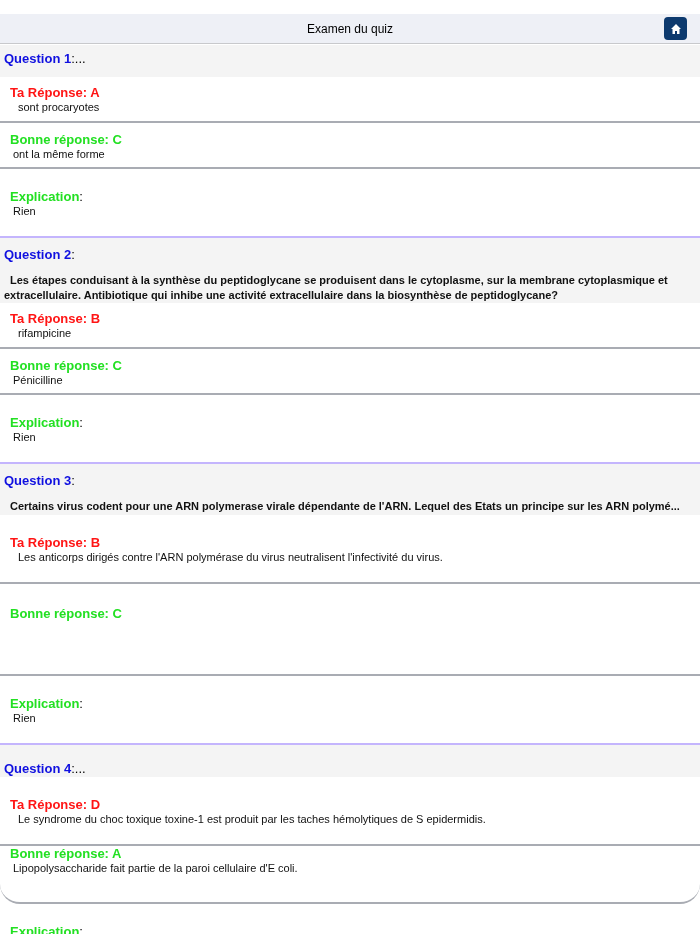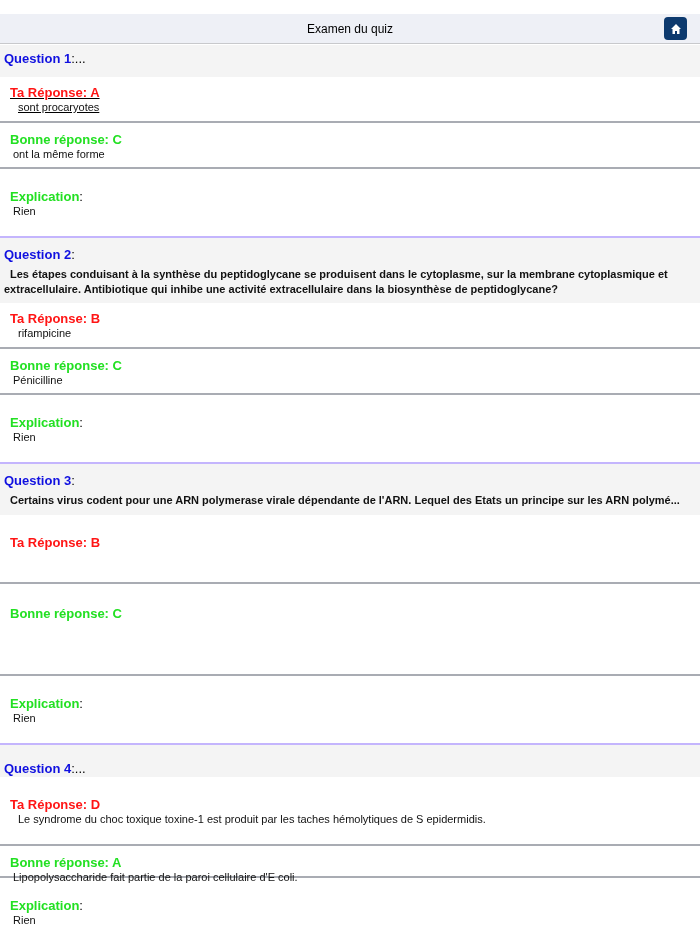--- a/index.html
+++ b/index.html
@@ -17,21 +17,21 @@
   .navbar { position: absolute; left: 0; top: 14px; width: 700px; height: 30px; background: #eef0f6; border-bottom: 1px solid #c8c9cc; }
   .navbar .title { position: absolute; left: 0; right: 0; top: 8px; text-align: center; font-size: 12px; color: #000; }
   .home-btn { position: absolute; right: 13px; top: 3px; width: 23px; height: 23px; background: #0d3a6e; border-radius: 4px; display: flex; align-items: center; justify-content: center; }
   .home-btn svg { width: 12px; height: 12px; }
 
   .content { position: absolute; left: 0; top: 45px; width: 700px; }
 
   .q-header { background: #f4f4f4; padding: 6px 4px 0 4px; }
   .q-title { font-size: 13px; font-weight: bold; color: #1010e0; }
   .q-title .colon { color: #000; font-weight: normal; }
-  .q-text { font-size: 11px; font-weight: bold; color: #111; line-height: 15px; padding-left: 0; margin-top: 5px; }
+  .q-text { font-size: 11px; font-weight: bold; color: #111; line-height: 15px; padding-left: 0; margin-top: 11px; }
   .q-text .indent { padding-left: 6px; }
 
   .row { background: #fff; border-bottom: 2px solid #a9acb3; padding-left: 10px; }
   .row.last { border-bottom: 2px solid #c4b5fd; }
   .label-red { font-size: 13px; font-weight: bold; color: #ff1515; }
   .label-green { font-size: 13px; font-weight: bold; color: #22e022; }
   .label-green .colon { color: #000; font-weight: normal; }
   .answer { font-size: 11px; color: #111; line-height: 15px; }
   .answer.ind { padding-left: 8px; }
   .answer.ind2 { padding-left: 3px; }
@@ -54,21 +54,21 @@
       <path d="M6 1 L11 6 L9.5 6 L9.5 11 L7 11 L7 8 L5 8 L5 11 L2.5 11 L2.5 6 L1 6 Z" fill="#ffffff"></path>
     </svg>
   </div>
 </div>
 
 <div class="content">
 
   <div class="q-header" style="height:32px;">
     <div class="q-title"><span>Question 1</span><span class="colon">:...</span></div>
   </div>
-  <div class="row" style="height:46px; padding-top:8px;text-decoration:underline;">
+  <div class="row" style="height:46px; padding-top:8px;">
     <div class="label-red">Ta Réponse: A</div>
     <div class="answer ind">sont procaryotes</div>
   </div>
   <div class="row" style="height:46px; padding-top:9px;">
     <div class="label-green">Bonne réponse: C</div>
     <div class="answer ind2">ont la même forme</div>
   </div>
   <div class="row last" style="height:69px; padding-top:20px;">
     <div class="label-green"><span>Explication</span><span class="colon">:</span></div>
     <div class="answer ind2">Rien</div>
@@ -90,37 +90,38 @@
     <div class="label-green"><span>Explication</span><span class="colon">:</span></div>
     <div class="answer ind2">Rien</div>
   </div>
 
   <div class="q-header" style="height:51px; padding-top:9px;">
     <div class="q-title"><span>Question 3</span><span class="colon">:</span></div>
     <div class="q-text" style="white-space:nowrap; overflow:hidden;"><span class="indent"></span><span>Certains virus codent pour une ARN polymerase virale dépendante de l'ARN. Lequel des Etats un principe sur les ARN polymé...</span></div>
   </div>
   <div class="row" style="height:69px; padding-top:20px;">
     <div class="label-red">Ta Réponse: B</div>
+    <div class="answer ind">Les anticorps dirigés contre l'ARN polymérase du virus neutralisent l'infectivité du virus.</div>
   </div>
   <div class="row" style="height:92px; padding-top:22px; padding-right:10px;">
     <div class="label-green">Bonne réponse: C</div>
   </div>
   <div class="row last" style="height:69px; padding-top:20px;">
     <div class="label-green"><span>Explication</span><span class="colon">:</span></div>
     <div class="answer ind2">Rien</div>
   </div>
 
   <div class="q-header" style="height:32px; padding-top:16px;">
     <div class="q-title"><span>Question 4</span><span class="colon">:...</span></div>
   </div>
   <div class="row" style="height:69px; padding-top:20px;">
     <div class="label-red">Ta Réponse: D</div>
     <div class="answer ind">Le syndrome du choc toxique toxine-1 est produit par les taches hémolytiques de S epidermidis.</div>
   </div>
-  <div class="row" style="height:32px; padding-top:9px;">
+  <div class="row" style="height:58px; border-radius:20px;">
     <div class="label-green">Bonne réponse: A</div>
     <div class="answer ind2">Lipopolysaccharide fait partie de la paroi cellulaire d'E coli.</div>
   </div>
   <div class="row last" style="height:69px; padding-top:20px;">
     <div class="label-green"><span>Explication</span><span class="colon">:</span></div>
     <div class="answer ind2">Rien</div>
   </div>
 
 </div>
 

